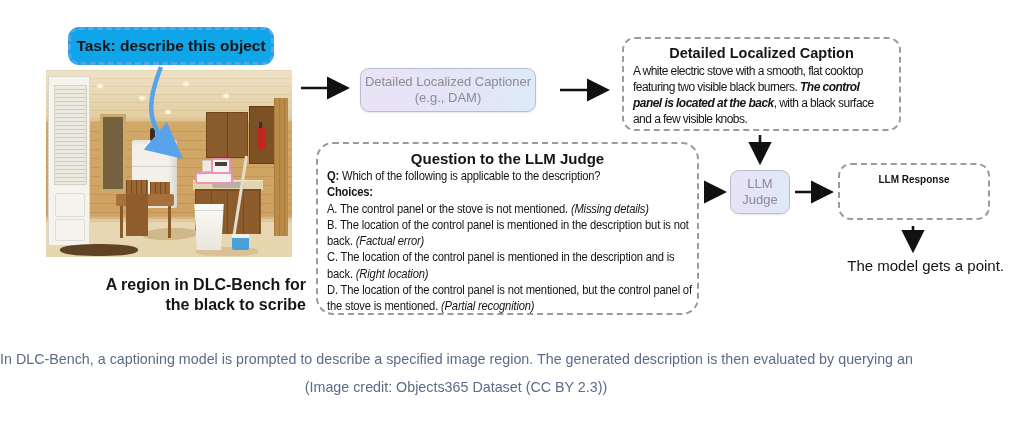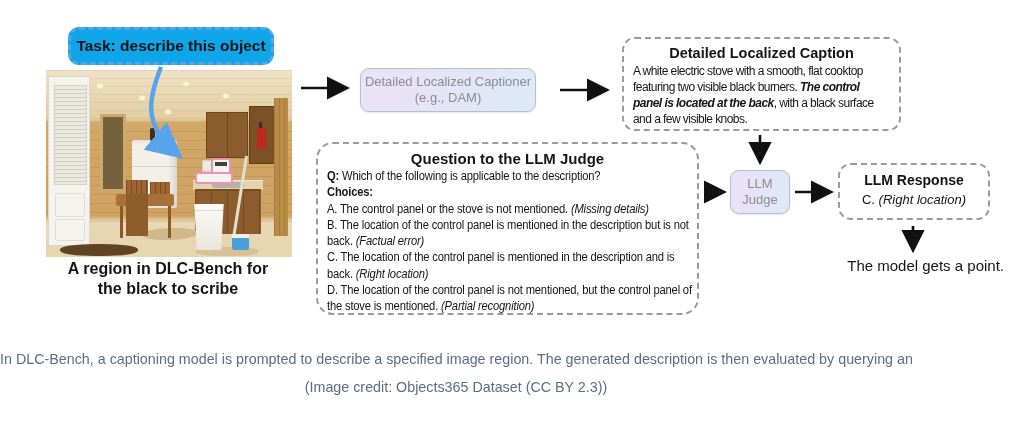--- a/index.html
+++ b/index.html
@@ -54,42 +54,42 @@
   .post{left:228px;top:28px;width:14px;height:138px;background:#b98b47;
         background-image:repeating-linear-gradient(90deg,rgba(0,0,0,.10) 0 1px,transparent 1px 5px);}
   .table{left:70px;top:124px;width:58px;height:12px;background:#a8713a;border-radius:2px;}
   .tableleg{width:3px;background:#8a5a28;}
   .chair{background:#9c6532;}
   .chairslats{background-image:repeating-linear-gradient(90deg,rgba(0,0,0,.25) 0 1px,transparent 1px 5px);}
   .rugdark{left:14px;top:174px;width:78px;height:12px;background:#5f4322;border-radius:45%;}
   .rugtan{left:96px;top:158px;width:56px;height:12px;background:#cfb88a;border-radius:50%;transform:rotate(-2deg);}
   .matright{left:150px;top:177px;width:62px;height:9px;background:#d9c193;border-radius:40%;}
 
-  .img-caption{left:30px;top:259px;width:276px;text-align:center;font-weight:bold;font-size:16px;line-height:19.5px;}
+  .img-caption{left:30px;top:275px;width:276px;text-align:right;font-weight:bold;font-size:16px;line-height:19.5px;}
 
   
   .modelbox{box-sizing:border-box;border-radius:9px;border:1px solid #b4bfd2;
             background:linear-gradient(100deg,#eae3f7 0%,#e7e3f6 35%,#ddeaf8 100%);
             box-shadow:0 1px 2px rgba(0,0,0,.10);
             display:flex;flex-direction:column;align-items:center;justify-content:center;
             color:#8b8b93;font-size:13px;line-height:16px;text-align:center;}
   .captioner{left:360px;top:68px;width:176px;height:44px;}
   .judge{left:730px;top:170px;width:60px;height:44px;}
 
   
   .dashedbox{box-sizing:border-box;border:2px dashed #9b9b9b;border-radius:13px;background:#ffffff;}
   .capbox{left:622px;top:37px;width:279px;height:94px;padding:5px 9px;}
   .capbox .title{text-align:center;font-weight:bold;font-size:14.5px;line-height:18px;}
   .capbox .body{font-size:12px;letter-spacing:-0.55px;line-height:16px;margin-top:1px;}
   .qbox{left:316px;top:142px;width:383px;height:173px;border-radius:17px;padding:5px 9px;}
   .qbox .title{text-align:center;font-weight:bold;font-size:15px;line-height:19px;}
   .qcontent{width:400px;transform:scaleX(0.92);transform-origin:0 0;
             font-size:12.2px;letter-spacing:-0.2px;line-height:16.3px;}
   .respbox{left:838px;top:163px;width:152px;height:57px;padding:6px 6px;}
-  .respbox .title{text-align:center;font-weight:bold;font-size:14px;line-height:18px;}
+  .respbox .title{text-align:center;font-weight:bold;font-size:10px;line-height:18px;}
   .respbox .ans{text-align:center;font-size:13px;margin-top:3px;}
 
   .result{left:828px;top:257px;width:176px;text-align:right;font-size:15px;}
 
   .footer{left:0;top:346px;width:912px;text-align:center;color:#5c6b87;
           font-size:14.3px;line-height:27.5px;white-space:nowrap;}
 
   .em-bi{font-weight:bold;font-style:italic;}
   .em-i{font-style:italic;}
   .b{font-weight:bold;}
@@ -174,21 +174,20 @@
     <div class="body"><span>A white electric stove with a smooth, flat cooktop featuring two visible black burners. </span><span class="em-bi">The control panel is located at the back</span><span>, with a black surface and a few visible knobs.</span></div>
   </div>
 
   <div class="abs modelbox judge">
     <div>LLM</div>
     <div>Judge</div>
   </div>
 
   <div class="abs dashedbox respbox">
     <div class="title">LLM Response</div>
-    <div class="ans"><span>C. </span><span class="em-i">(Right location)</span></div>
   </div>
 
   <div class="abs result">The model gets a point.</div>
 
   <div class="abs footer">
     <div>In DLC-Bench, a captioning model is prompted to describe a specified image region. The generated description is then evaluated by querying an</div>
     <div>(Image credit: Objects365 Dataset (CC BY 2.3))</div>
   </div>
 
   <svg class="overlay" width="1024" height="444" viewBox="0 0 1024 444">

